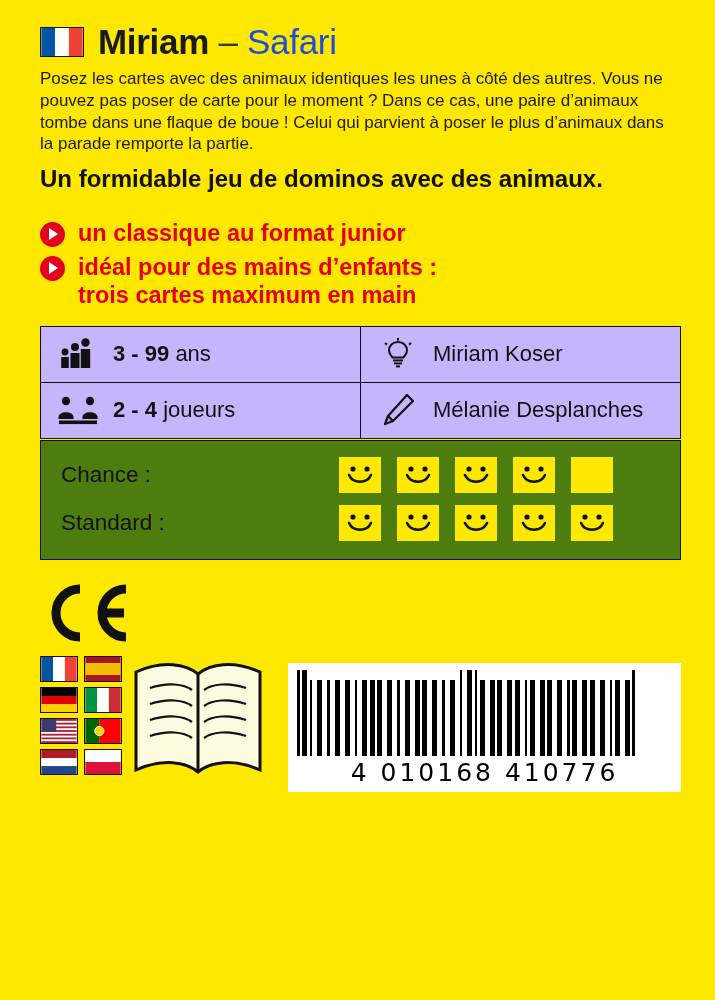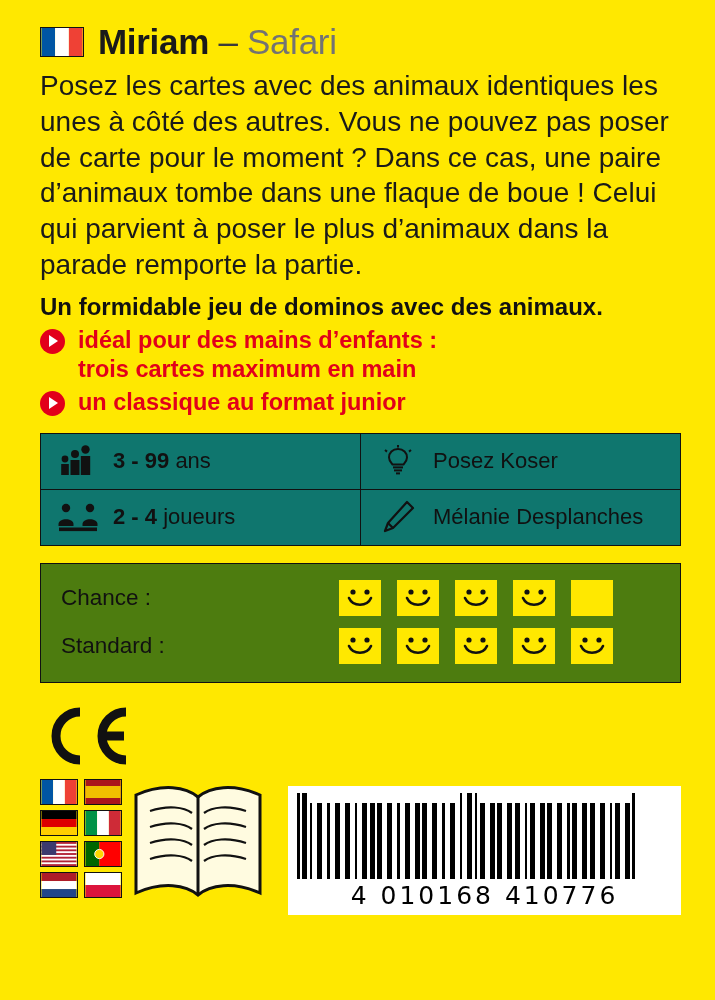--- a/index.html
+++ b/index.html
@@ -38,40 +38,40 @@
   }
   .title-text {
     font-size: 35px;
     font-weight: bold;
     color: #1a1a1a;
     letter-spacing: -0.3px;
     white-space: nowrap;
   }
   .title-text .sub {
     font-weight: normal;
-    color: #737373;
+    color: #1d4ed8;
   }
   .title-text .dash {
     font-weight: normal;
     color: #3a3a3a;
   }
 
   
   .desc {
-    font-size: 28px;
+    font-size: 17px;
     line-height: 1.28;
     color: #1a1a1a;
     margin: 2px 0 10px 0;
     max-width: 648px;
   }
   .tagline {
     font-size: 24px;
     font-weight: bold;
     color: #111;
-    margin-bottom: 5px;
+    margin-bottom: 26px;
   }
 
   
   .bullets {
     margin-bottom: 16px;
   }
   .bullet {
     display: flex;
     align-items: flex-start;
     gap: 13px;
@@ -97,23 +97,23 @@
   }
   .bullet-label {
     font-size: 23.5px;
     font-weight: bold;
     color: #E2001A;
     line-height: 1.22;
   }
 
   
   .panel {
-    background: #0f766e;
+    background: #c4b5fd;
     border: 1.5px solid #111;
-    margin-bottom: 17px;
+    margin-bottom: 1px;
     box-sizing: border-box;
   }
   .panel-row {
     display: flex;
     align-items: stretch;
   }
   .panel-row + .panel-row {
     border-top: 1.5px solid #111;
   }
   .cell {
@@ -283,28 +283,28 @@
     </div>
   </div>
 
   <div class="desc">Posez les cartes avec des animaux identiques les unes à côté des autres. Vous ne pouvez pas poser de carte pour le moment ? Dans ce cas, une paire d’animaux tombe dans une flaque de boue ! Celui qui parvient à poser le plus d’animaux dans la parade remporte la partie.</div>
 
   <div class="tagline">Un formidable jeu de dominos avec des animaux.</div>
 
   <div class="bullets">
     <div class="bullet">
       <span class="bullet-dot"></span>
+      <span class="bullet-label">un classique au format junior</span>
+    </div>
+    <div class="bullet">
+      <span class="bullet-dot"></span>
       <span class="bullet-label">
         <span>idéal pour des mains d’enfants :</span><br>
         <span>trois cartes maximum en main</span>
       </span>
-    </div>
-    <div class="bullet">
-      <span class="bullet-dot"></span>
-      <span class="bullet-label">un classique au format junior</span>
     </div>
   </div>
 
   <div class="panel">
     <div class="panel-row">
       <div class="cell">
         <span class="icon-box">
           <svg width="40" height="32" viewBox="0 0 40 32">
             <circle cx="7" cy="14" r="3.4" fill="#111"></circle>
             <rect x="3.2" y="19" width="7.6" height="11" fill="#111"></rect>
@@ -321,21 +321,21 @@
           <svg width="34" height="34" viewBox="0 0 34 34">
             <path d="M17 5 C11.5 5 8 9 8 13.4 C8 16.6 10.4 18.8 11.6 20.6 L22.4 20.6 C23.6 18.8 26 16.6 26 13.4 C26 9 22.5 5 17 5 Z" fill="none" stroke="#111" stroke-width="2"></path>
             <line x1="12" y1="23.4" x2="22" y2="23.4" stroke="#111" stroke-width="2"></line>
             <line x1="13" y1="26.4" x2="21" y2="26.4" stroke="#111" stroke-width="2"></line>
             <line x1="15" y1="29.4" x2="19" y2="29.4" stroke="#111" stroke-width="2"></line>
             <line x1="17" y1="1" x2="17" y2="3.5" stroke="#111" stroke-width="2"></line>
             <line x1="4" y1="6" x2="6" y2="7.6" stroke="#111" stroke-width="2"></line>
             <line x1="30" y1="6" x2="28" y2="7.6" stroke="#111" stroke-width="2"></line>
           </svg>
         </span>
-        <span class="cell-text">Posez Koser</span>
+        <span class="cell-text">Miriam Koser</span>
       </div>
     </div>
     <div class="panel-row">
       <div class="cell">
         <span class="icon-box">
           <svg width="42" height="30" viewBox="0 0 42 30">
             <circle cx="9" cy="6" r="4.2" fill="#111"></circle>
             <path d="M1.5 22 C1.5 15.5 16.5 15.5 16.5 22 L16.5 24 L1.5 24 Z" fill="#111"></path>
             <circle cx="33" cy="6" r="4.2" fill="#111"></circle>
             <path d="M25.5 22 C25.5 15.5 40.5 15.5 40.5 22 L40.5 24 L25.5 24 Z" fill="#111"></path>

